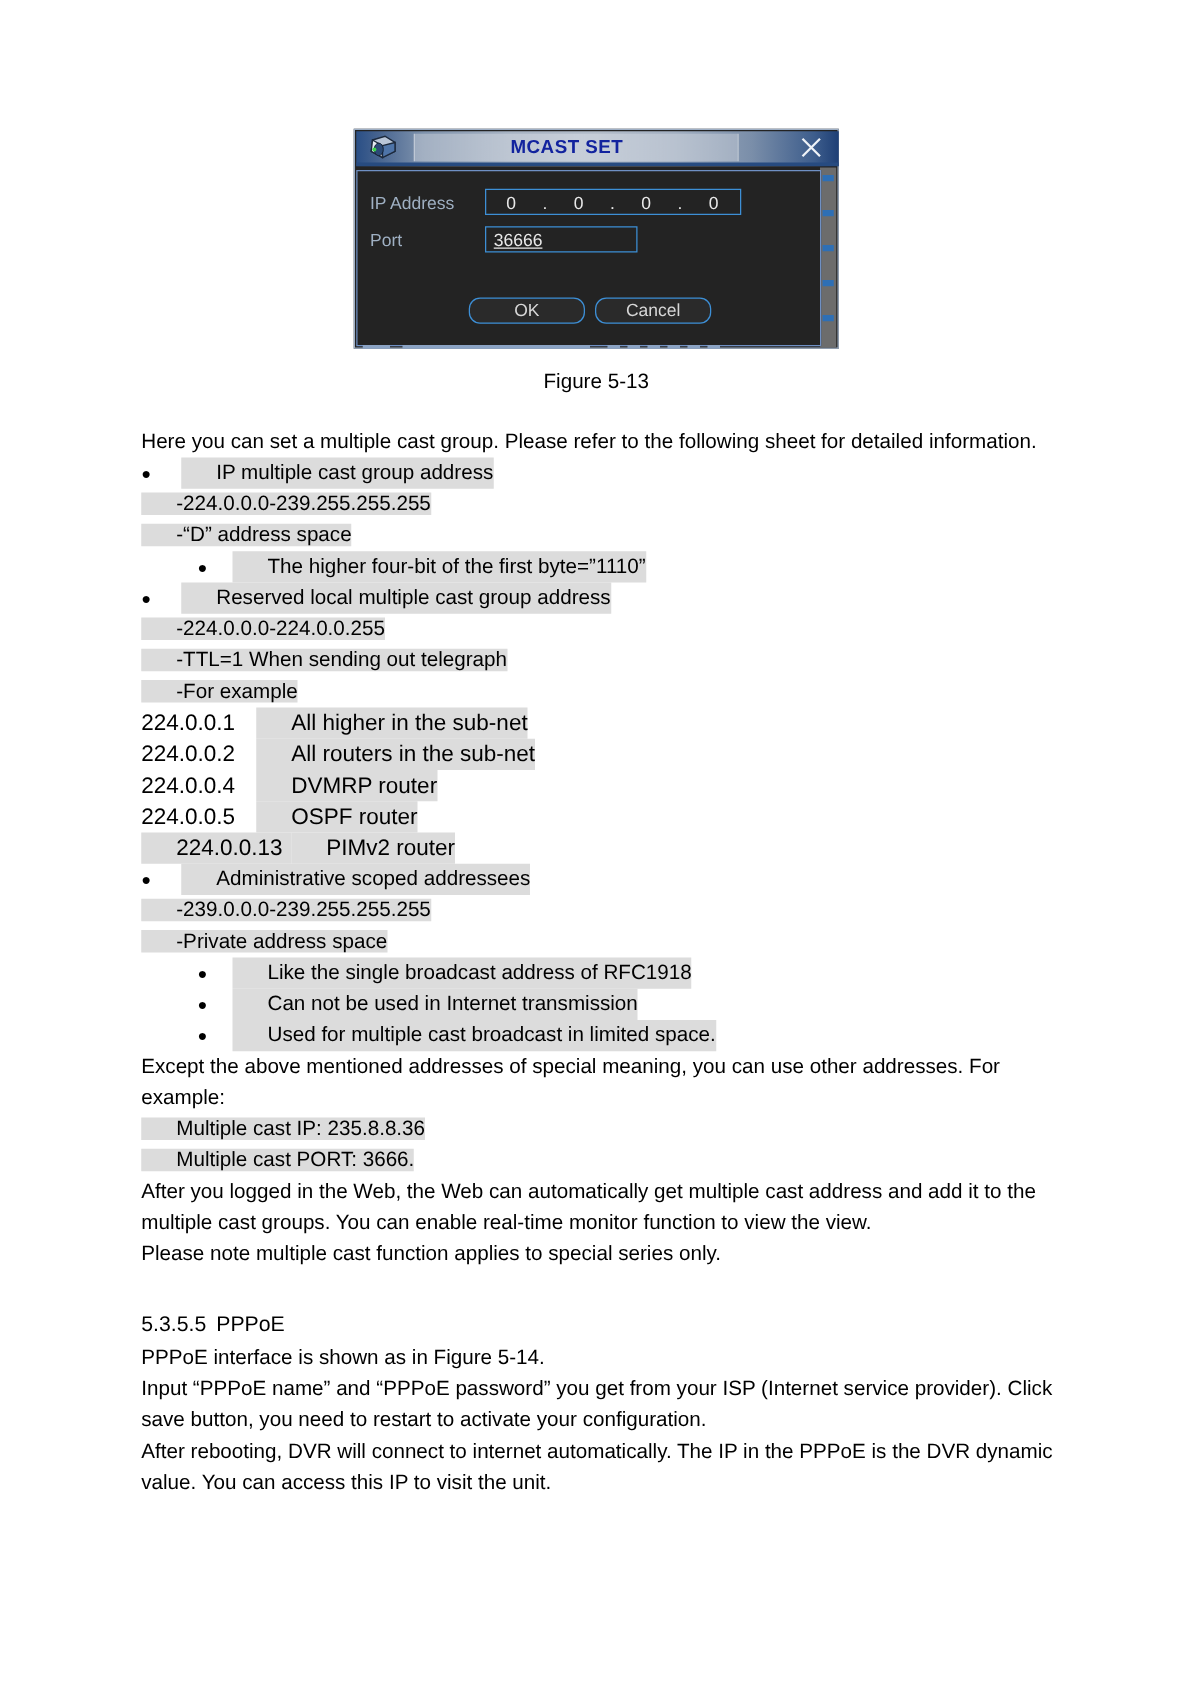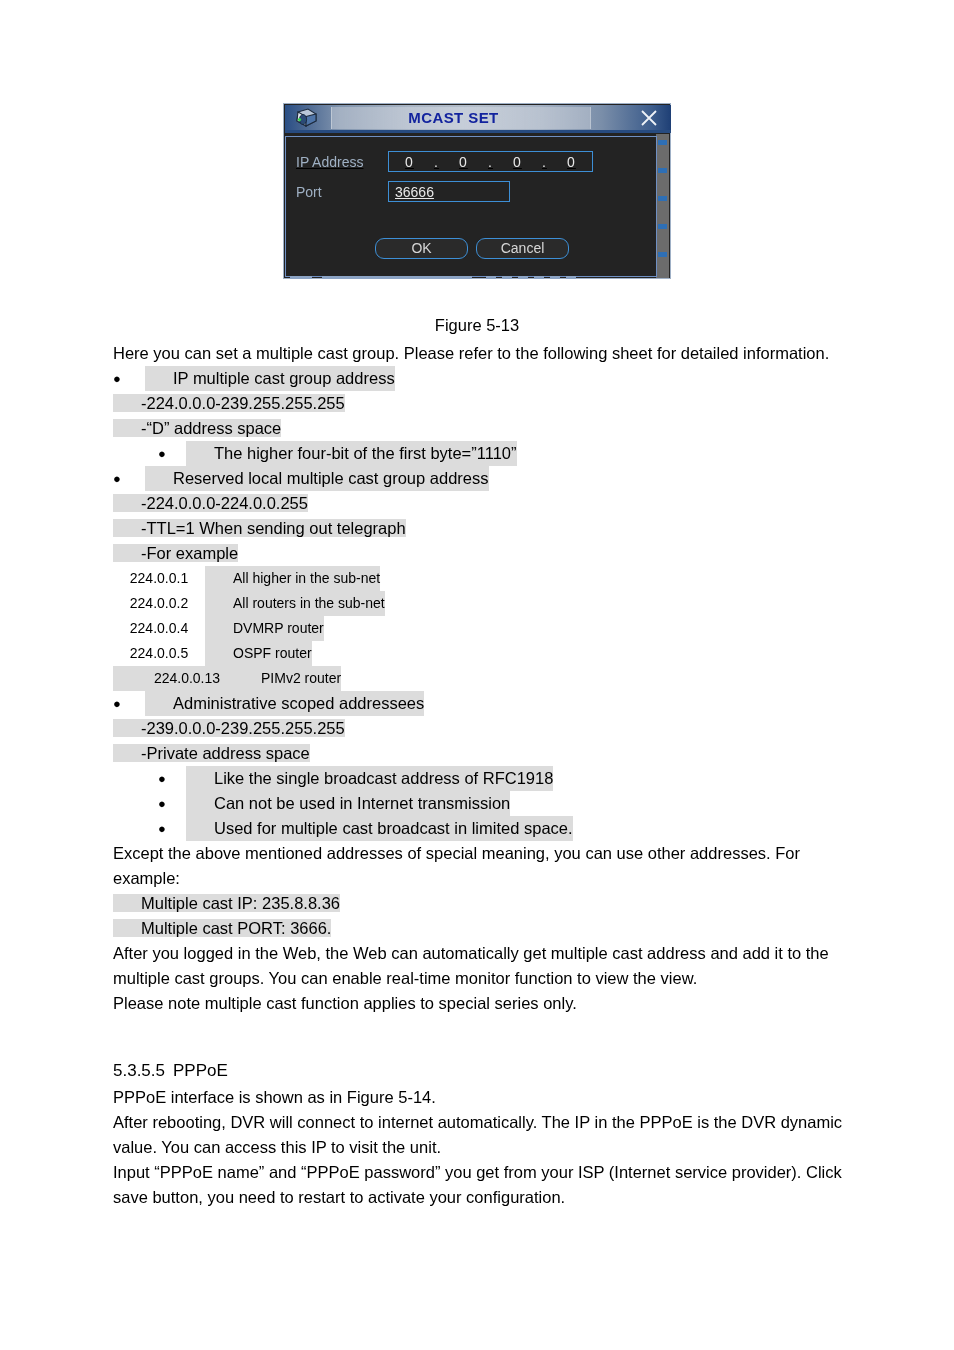--- a/index.html
+++ b/index.html
@@ -119,21 +119,21 @@
     background: #2e6fb5;
     display: block;
   }
 
   .row {
     position: absolute;
     left: 10px;
     display: flex;
     align-items: center;
   }
-  .row-ip  { top: 14px; text-decoration: underline; }
+  .row-ip  { top: 14px; }
   .row-port{ top: 44px; }
   .fld-label {
     width: 92px;
     font-size: 14px;
     color: #9fb0c3;
   }
   .fld-box {
     border: 1px solid #3d8fd6;
     background: #232323;
     height: 21px;
@@ -187,21 +187,21 @@
     top: 1px;
     height: 3px;
     background: #8ba3c4;
     display: block;
   }
 
   
   .fig-caption {
     position: absolute;
     left: 0;
-    top: 316px;
+    top: 296px;
     width: 954px;
     text-align: center;
     font-size: 16.5px;
   }
 
   .doc {
     position: absolute;
     left: 113px;
     top: 341px;
     width: 730px;
@@ -221,30 +221,29 @@
     width: 32px;
     flex: 0 0 32px;
     text-align: left;
     font-size: 13px;
     line-height: 25px;
   }
   .bullet-line.lvl2 { padding-left: 45px; }
   .bullet-line.lvl2 .bul { width: 28px; flex: 0 0 28px; }
   .addr-line {
     display: flex;
-    font-size: 14px;
+    font-size: 18px;
     line-height: 25px;
-    text-align: center;
   }
   .addr-line .ip { width: 92px; flex: 0 0 92px; }
   .spacer-lg { height: 22px; }
   .heading {
     font-size: 17px;
     line-height: 28px;
-    margin-top: 19px;
+    margin-top: 8px;
   }
   .heading .num { margin-right: 8px; }
 </style>
 </head>
 <body>
 
 <div class="figure-wrap">
   <div class="dlg">
 
     <div class="dlg-titlebar">
@@ -392,15 +391,15 @@
   <div class="ln">After you logged in the Web, the Web can automatically get multiple cast address and add it to the multiple cast groups. You can enable real-time monitor function to view the view.</div>
   <div class="ln">Please note multiple cast function applies to special series only.</div>
 
   <div class="spacer-lg"></div>
 
   <div class="heading">
     <span class="num">5.3.5.5</span><span>PPPoE</span>
   </div>
 
   <div class="ln">PPPoE interface is shown as in Figure 5-14.</div>
+  <div class="ln">Input “PPPoE name” and “PPPoE password” you get from your ISP (Internet service provider). Click save button, you need to restart to activate your configuration.</div>
   <div class="ln">After rebooting, DVR will connect to internet automatically. The IP in the PPPoE is the DVR dynamic value. You can access this IP to visit the unit.</div>
-  <div class="ln">Input “PPPoE name” and “PPPoE password” you get from your ISP (Internet service provider). Click save button, you need to restart to activate your configuration.</div>
 </div>
 
 </body></html>

